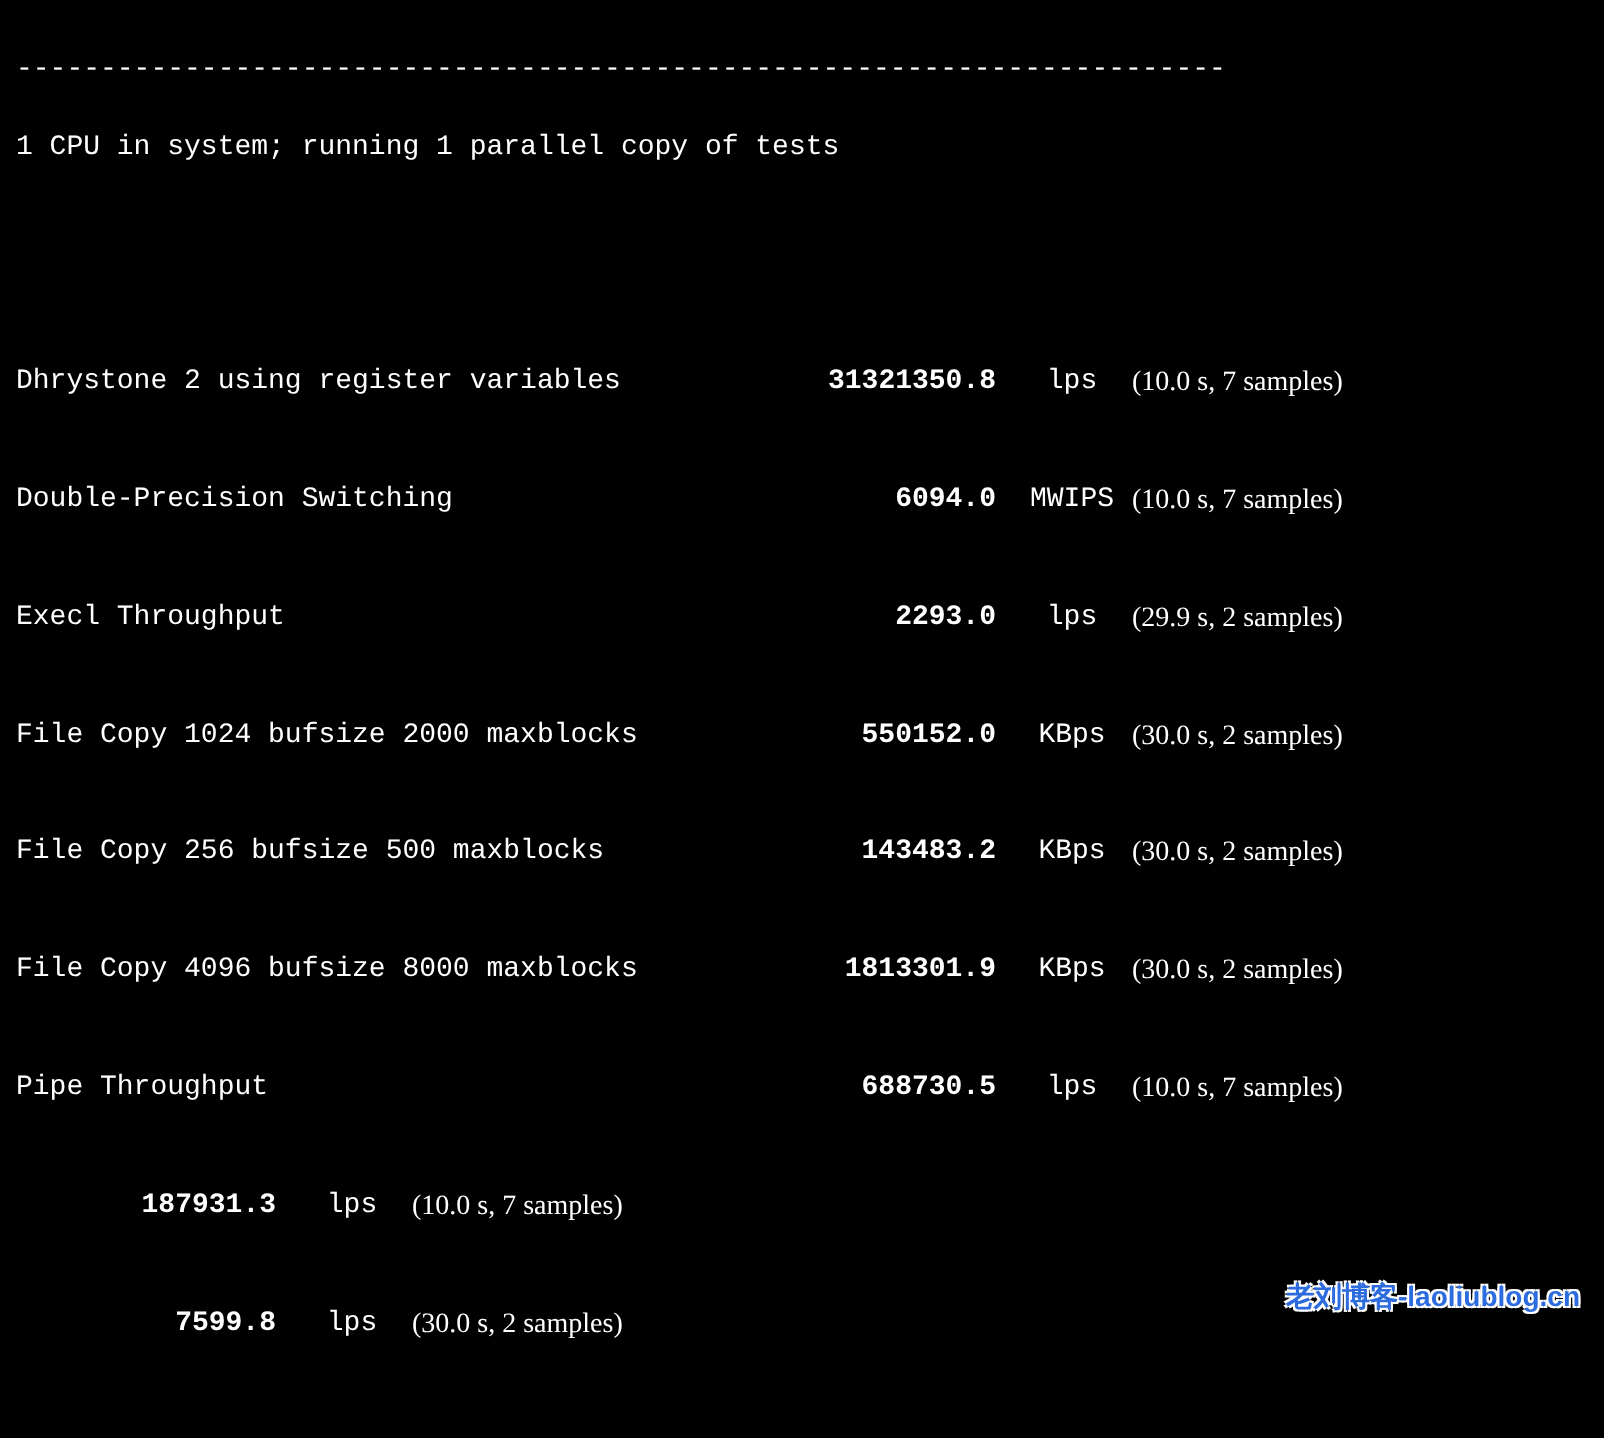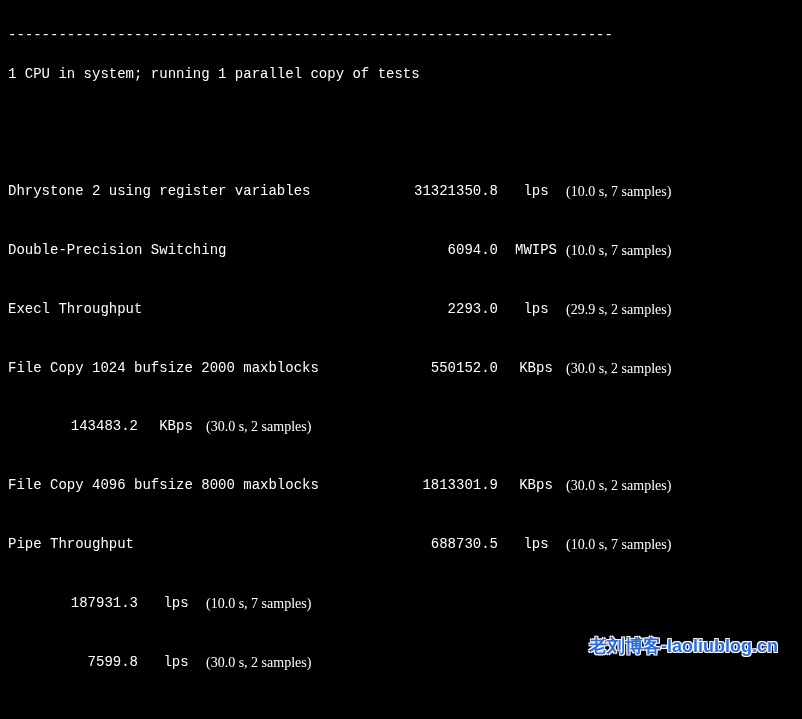--- a/index.html
+++ b/index.html
@@ -14,50 +14,50 @@
     height: 719px;
     overflow: hidden;
   }
   .terminal {
     padding: 6px 8px;
     box-sizing: border-box;
     white-space: pre;
   }
   .watermark {
     position: absolute;
-    right: 24px;
+    right: 12px;
     bottom: 60px;
     font-family: Arial, sans-serif;
     font-weight: bold;
     color: #2d6cdf;
     text-shadow: 1px 1px 0 #fff, -1px -1px 0 #fff, 1px -1px 0 #fff, -1px 1px 0 #fff;
-    font-size: 18px;
+    font-size: 14px;
     pointer-events: none;
     text-align: right;
   }
   .line { display: block; }
   .row3 { display: flex; }
   .row3 .c-name { width: 360px; }
-  .row3 .c-val  { width: 130px; text-align: right; }
+  .row3 .c-val  { width: 130px; text-align: right; font-weight: bold; }
   .row3 .c-unit { width: 60px; padding-left: 8px; text-align: center; }
   .row3 .c-meta { flex: 1; font-family: Liberation Serif, serif; }
 </style>
 </head>
 <body>
 
 <div class="terminal">
 <span class="line">------------------------------------------------------------------------</span>
 <span class="line">1 CPU in system; running 1 parallel copy of tests</span>
 <span class="line"> </span>
 <div>
   <div class="row3"><span class="c-name">Dhrystone 2 using register variables</span><span class="c-val">31321350.8</span><span class="c-unit">lps</span><span class="c-meta">(10.0 s, 7 samples)</span></div>
   <div class="row3"><span class="c-name">Double-Precision Switching</span><span class="c-val">6094.0</span><span class="c-unit">MWIPS</span><span class="c-meta">(10.0 s, 7 samples)</span></div>
   <div class="row3"><span class="c-name">Execl Throughput</span><span class="c-val">2293.0</span><span class="c-unit">lps</span><span class="c-meta">(29.9 s, 2 samples)</span></div>
   <div class="row3"><span class="c-name">File Copy 1024 bufsize 2000 maxblocks</span><span class="c-val">550152.0</span><span class="c-unit">KBps</span><span class="c-meta">(30.0 s, 2 samples)</span></div>
-  <div class="row3"><span class="c-val">143483.2</span><span class="c-unit">KBps</span><span class="c-meta">(30.0 s, 2 samples)</span></div>
+  <div class="row3"><span class="c-name">File Copy 256 bufsize 500 maxblocks</span><span class="c-val">143483.2</span><span class="c-unit">KBps</span><span class="c-meta">(30.0 s, 2 samples)</span></div>
   <div class="row3"><span class="c-name">File Copy 4096 bufsize 8000 maxblocks</span><span class="c-val">1813301.9</span><span class="c-unit">KBps</span><span class="c-meta">(30.0 s, 2 samples)</span></div>
   <div class="row3"><span class="c-name">Pipe Throughput</span><span class="c-val">688730.5</span><span class="c-unit">lps</span><span class="c-meta">(10.0 s, 7 samples)</span></div>
   <div class="row3"><span class="c-val">187931.3</span><span class="c-unit">lps</span><span class="c-meta">(10.0 s, 7 samples)</span></div>
   <div class="row3"><span class="c-val">7599.8</span><span class="c-unit">lps</span><span class="c-meta">(30.0 s, 2 samples)</span></div>
   
   
   
 </div>
 
 

